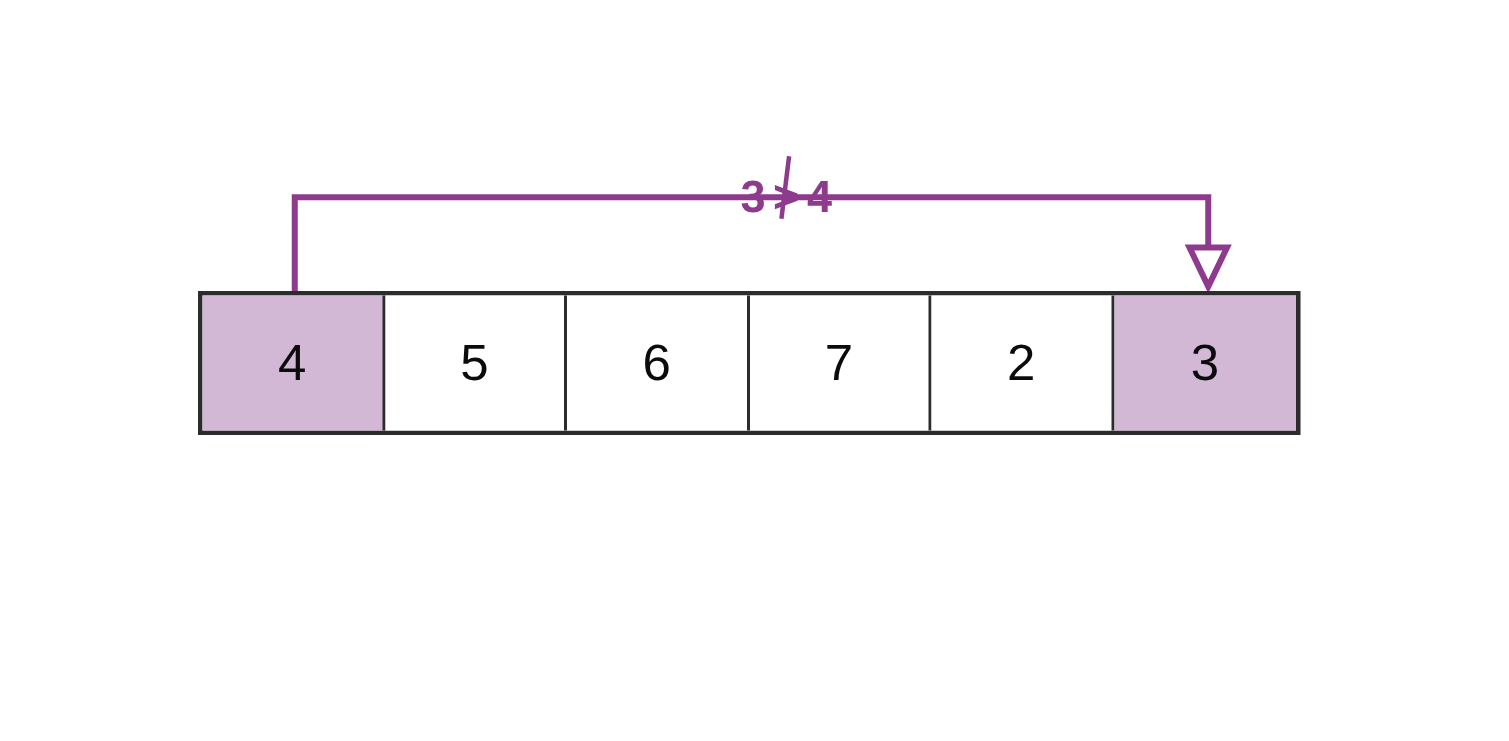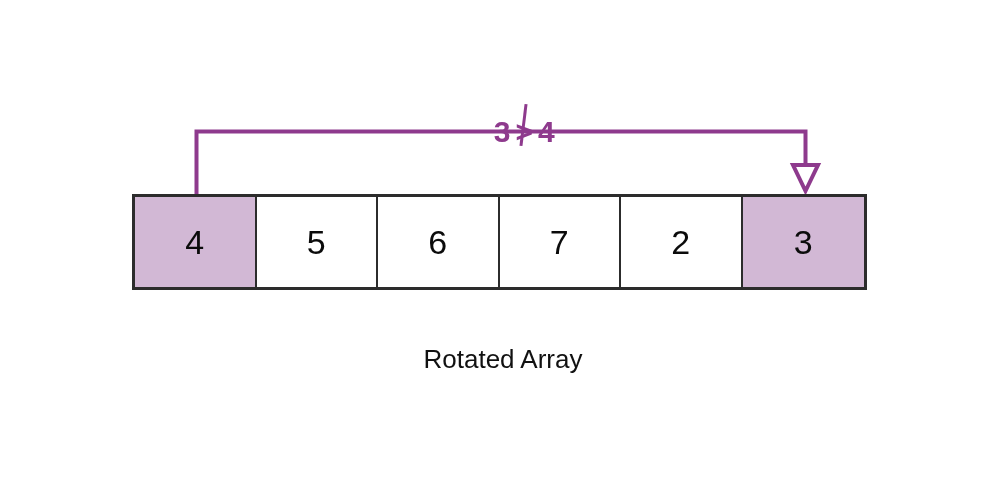--- a/index.html
+++ b/index.html
@@ -132,15 +132,14 @@
         <span>7</span>
       </div>
     <div class="cell">
         <span>2</span>
       </div>
     <div class="cell hl">
         <span>3</span>
       </div>
   </div>
 
-  <div id="caption">Rotated Array</div>
 
 </div>
 
 </body></html>

